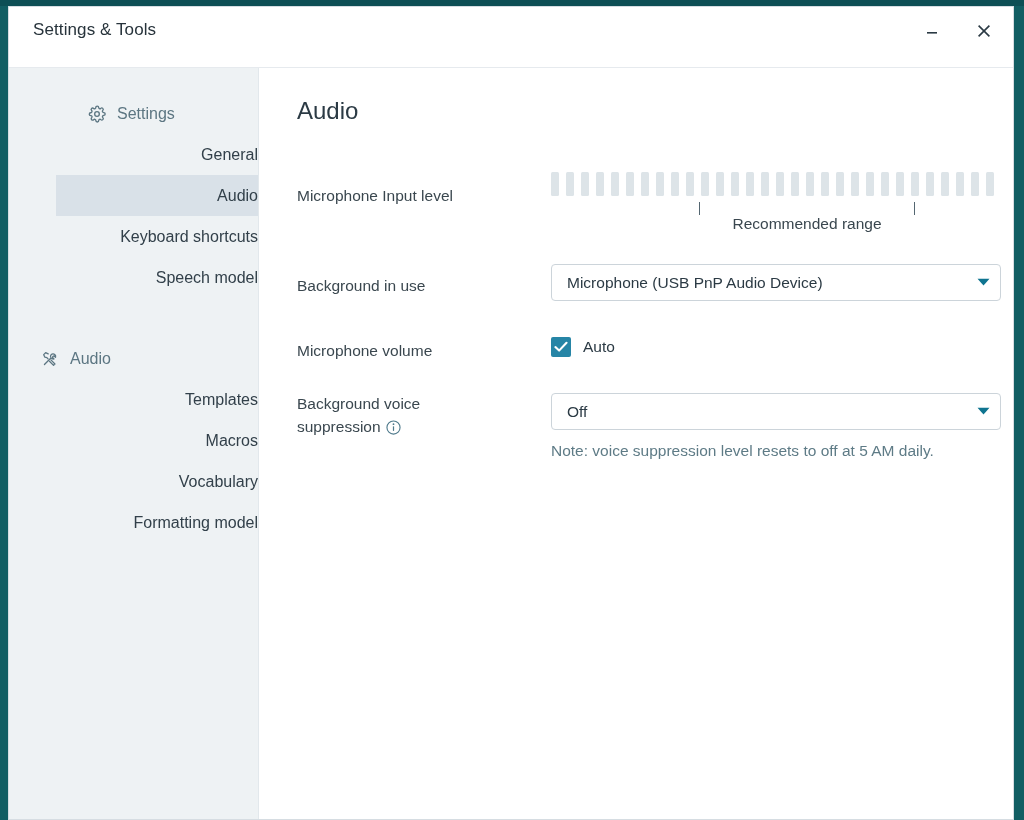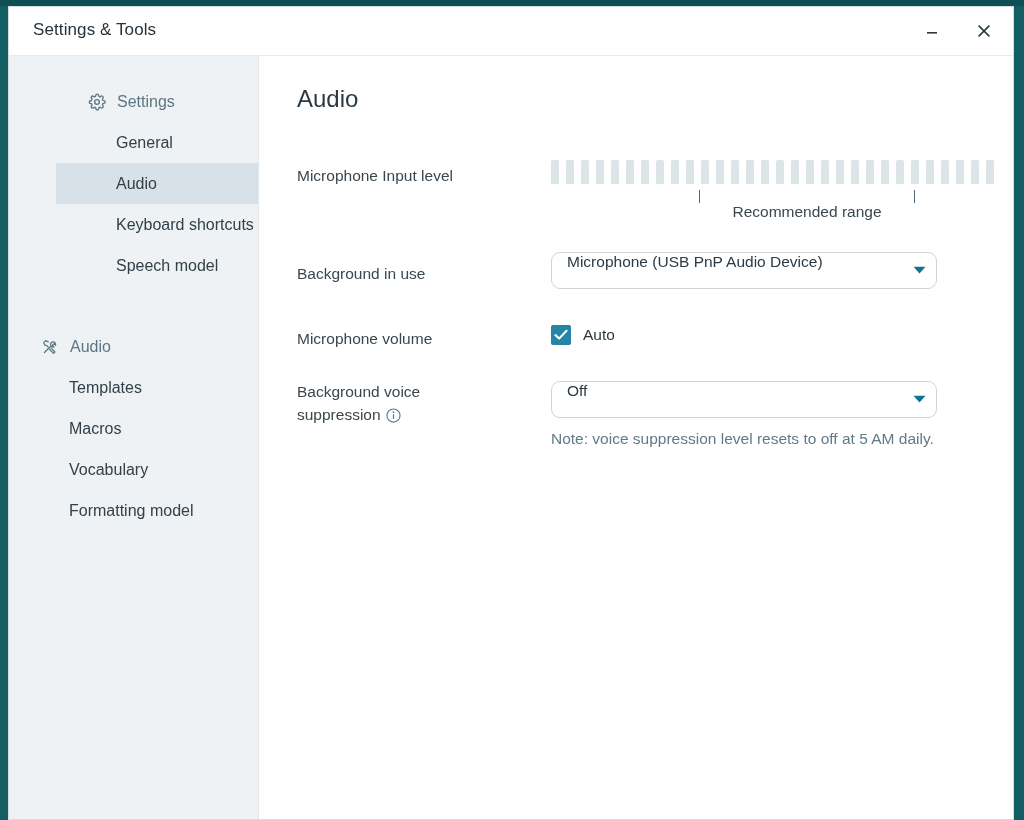--- a/index.html
+++ b/index.html
@@ -37,21 +37,21 @@
     height: 814px;
     background: #ffffff;
     border: 1px solid #d6dde2;
     box-sizing: border-box;
     overflow: hidden;
   }
 
   
   #titlebar {
     position: relative;
-    height: 49px;
+    height: 61px;
     background: #ffffff;
     border-bottom: 1px solid #e6eaee;
     box-sizing: border-box;
   }
   #title-text {
     position: absolute;
     left: 24px;
     top: 13px;
     font-size: 17px;
     color: #27333b;
@@ -105,20 +105,21 @@
     flex: none;
   }
   .nav-item {
     display: flex;
     align-items: center;
     height: 41px;
     padding-left: 60px;
     font-size: 16px;
     color: #32404a;
     cursor: default;
+    justify-content: flex-end;
   }
   .nav-item.selected {
     background: #d9e1e8;
   }
   #group-settings { margin-top: 26px; padding-left: 47px; }
   #group-tools { margin-top: 41px; }
 
   
   #main {
     position: absolute;
@@ -179,27 +180,28 @@
     text-align: center;
     font-size: 15.5px;
     color: #3a474f;
     white-space: nowrap;
   }
 
   
   .dropdown {
     position: absolute;
     left: 291px;
-    width: 386px;
+    width: 450px;
     height: 37px;
     background: #ffffff;
     border: 1px solid #ccd4da;
-    border-radius: 9px;
+    border-radius: 4px;
     box-sizing: border-box;
     display: flex;
+    align-items: center;
     cursor: default;
   }
   .dropdown .val {
     flex: 1;
     padding-left: 15px;
     font-size: 15.5px;
     color: #2b3a44;
     overflow: hidden;
     white-space: nowrap;
   }
@@ -330,21 +332,21 @@
         <div class="nav-item">
           <span>Formatting model</span>
         </div>
       </div>
     </div>
 
     <div id="main">
 
       <div id="page-title">Audio</div>
 
-      <div class="row-label" style="left:37px; top:108px;">Microphone Input level</div>
+      <div class="row-label" style="left:37px; top:116px;">Microphone Input level</div>
 
       <div id="meter-wrap">
         <div id="meter">
             <div class="seg" style="background: rgb(221, 228, 232);"></div>
             <div class="seg" style="background: rgb(221, 228, 232);"></div>
             <div class="seg" style="background: rgb(221, 228, 232);"></div>
             <div class="seg" style="background: rgb(221, 228, 232);"></div>
             <div class="seg" style="background: rgb(221, 228, 232);"></div>
             <div class="seg" style="background: rgb(221, 228, 232);"></div>
             <div class="seg" style="background: rgb(221, 228, 232);"></div>

